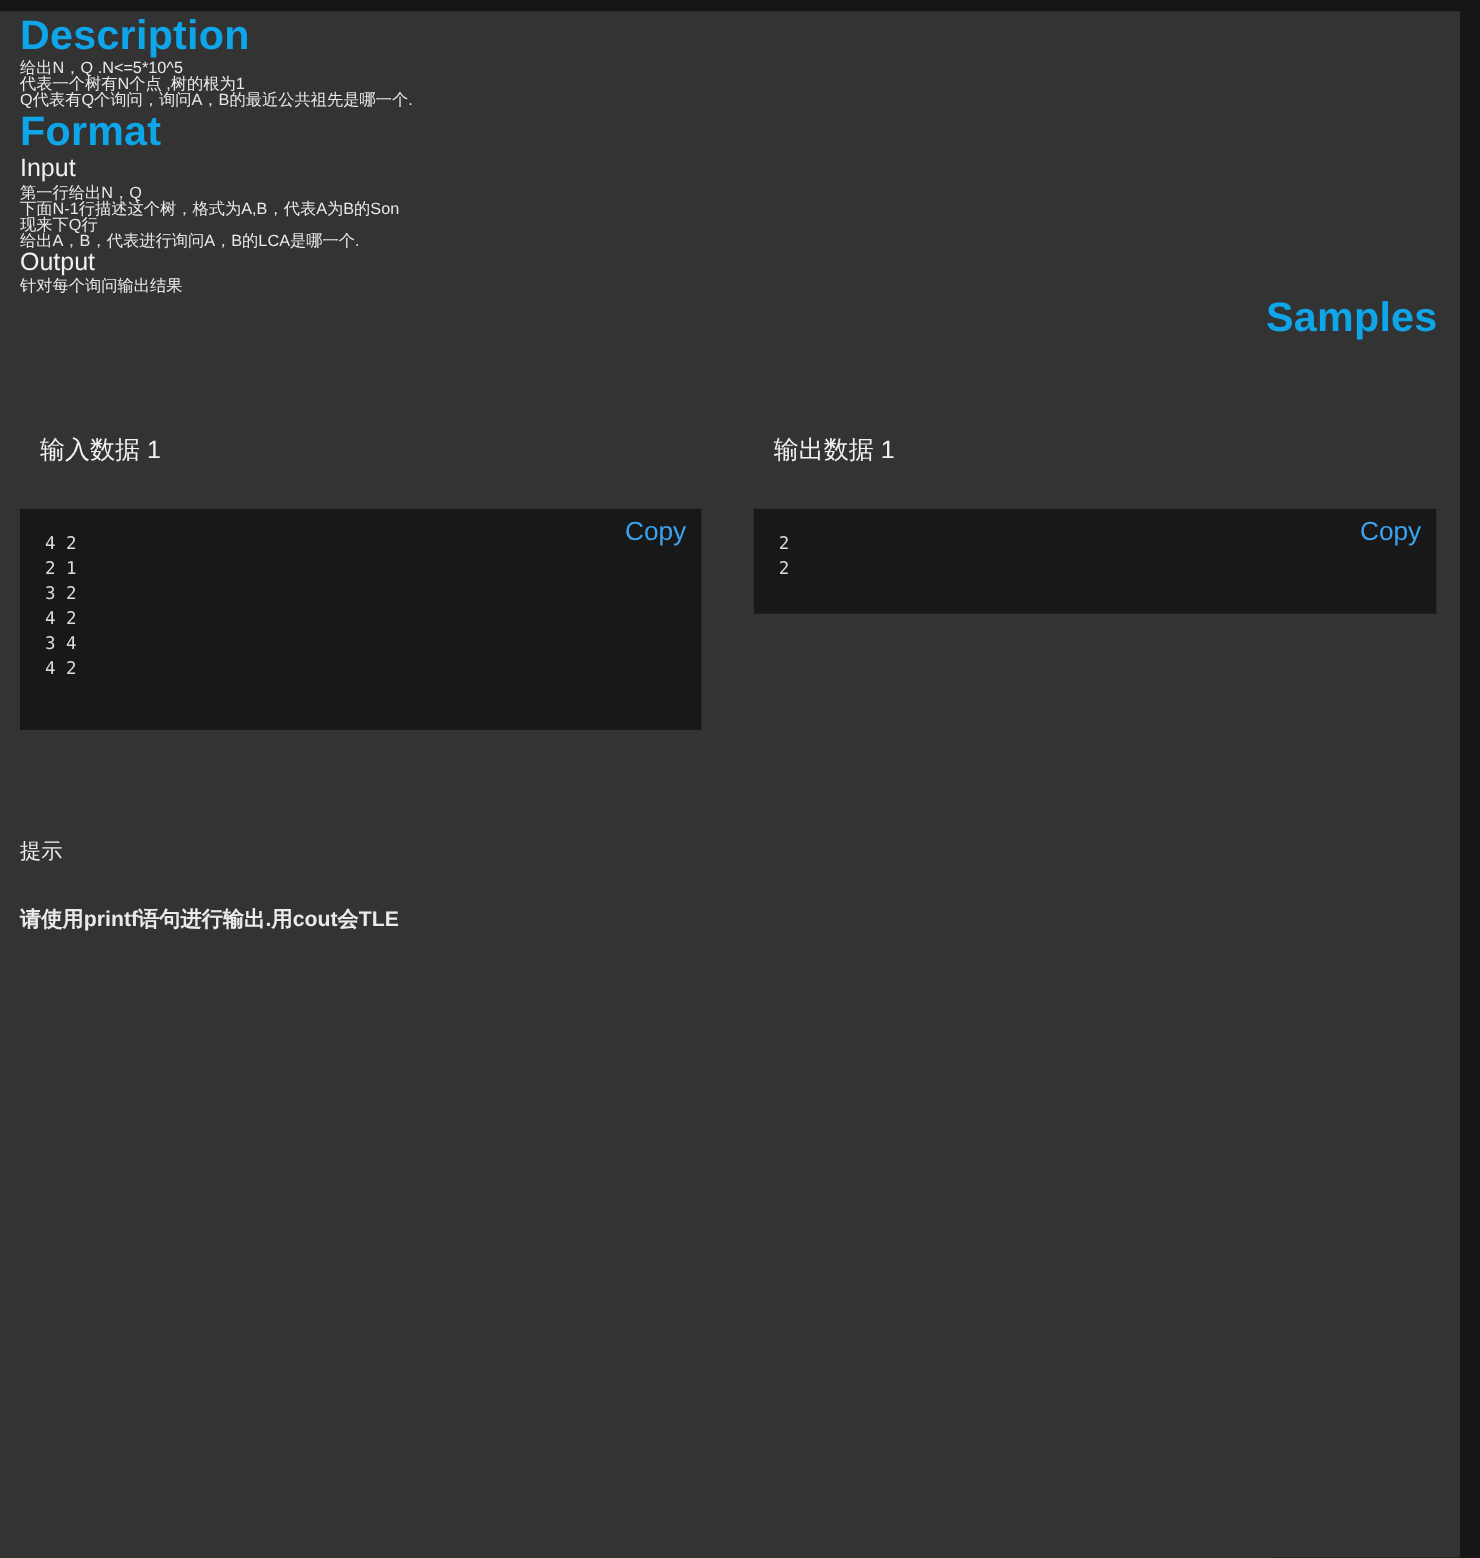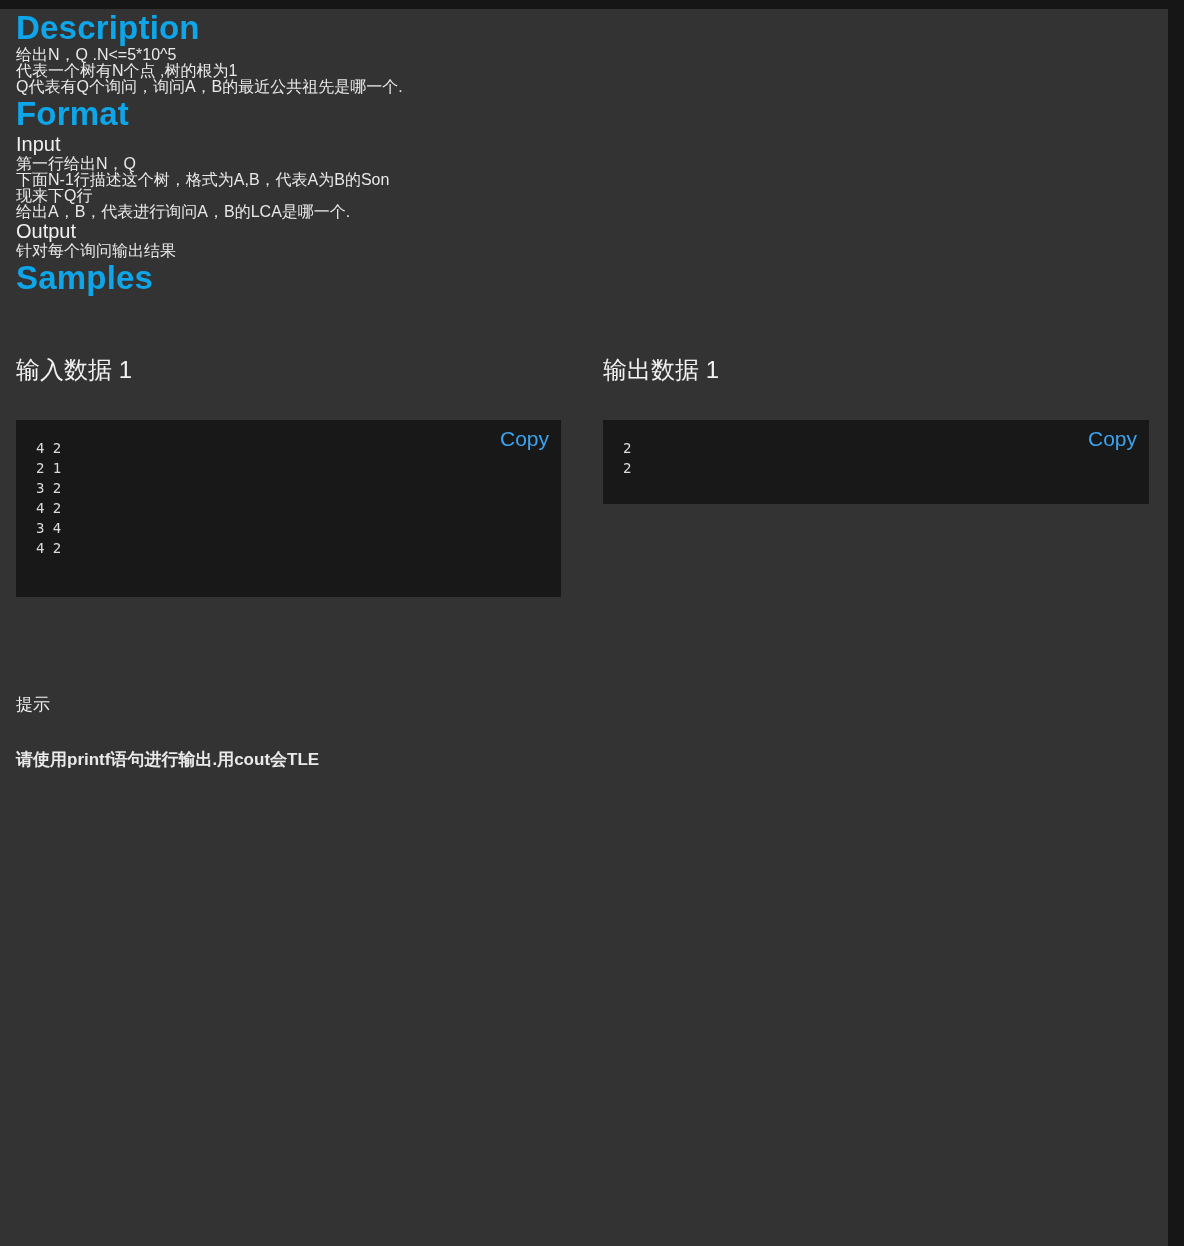--- a/index.html
+++ b/index.html
@@ -55,43 +55,43 @@
   }
   h2.sub-title {
     color: #f0f0f0;
     font-size: 20px;
     font-weight: normal;
     margin: 0;
     padding: 0;
   }
   h3.sample-title {
     color: #f2f2f2;
-    font-size: 24px;
+    font-size: 20px;
     font-weight: normal;
-    margin: 0;
+    margin: 16px;
     padding: 0;
   }
   p.para {
     color: #e9e9e9;
-    font-size: 16px;
+    font-size: 13px;
     font-weight: normal;
     line-height: 1;
     margin: 0;
     padding: 0;
   }
 
   
   .mt-desc-h { margin-top: 58px; }
   .mt-p1 { margin-top: 25px; }
   .mt-p { margin-top: 27px; }
   .mt-format-h { margin-top: 54px; }
   .mt-sub { margin-top: 47px; }
   .mt-sub-p { margin-top: 30px; }
   .mt-output-sub { margin-top: 50px; }
-  .mt-samples-h { margin-top: 55px; }
+  .mt-samples-h { margin-top: 55px; text-align: right; }
 
   .samples-row {
     position: relative;
     margin-top: 57px;
     height: 300px;
   }
   .sample-col {
     position: absolute;
     top: 0;
   }

